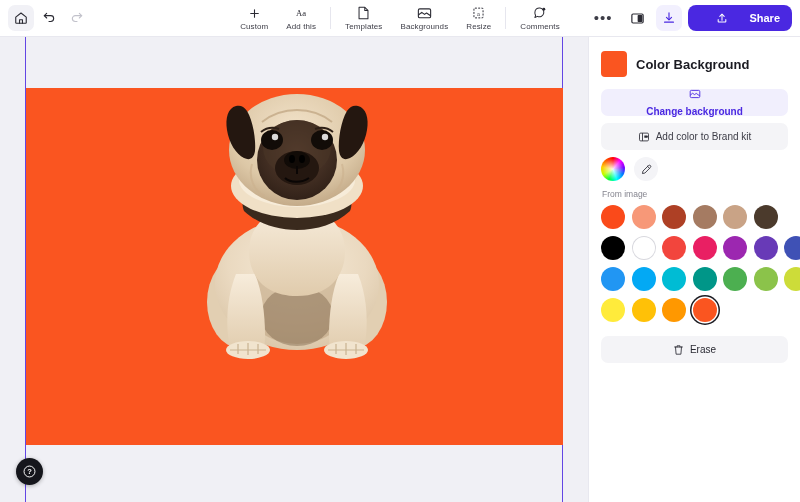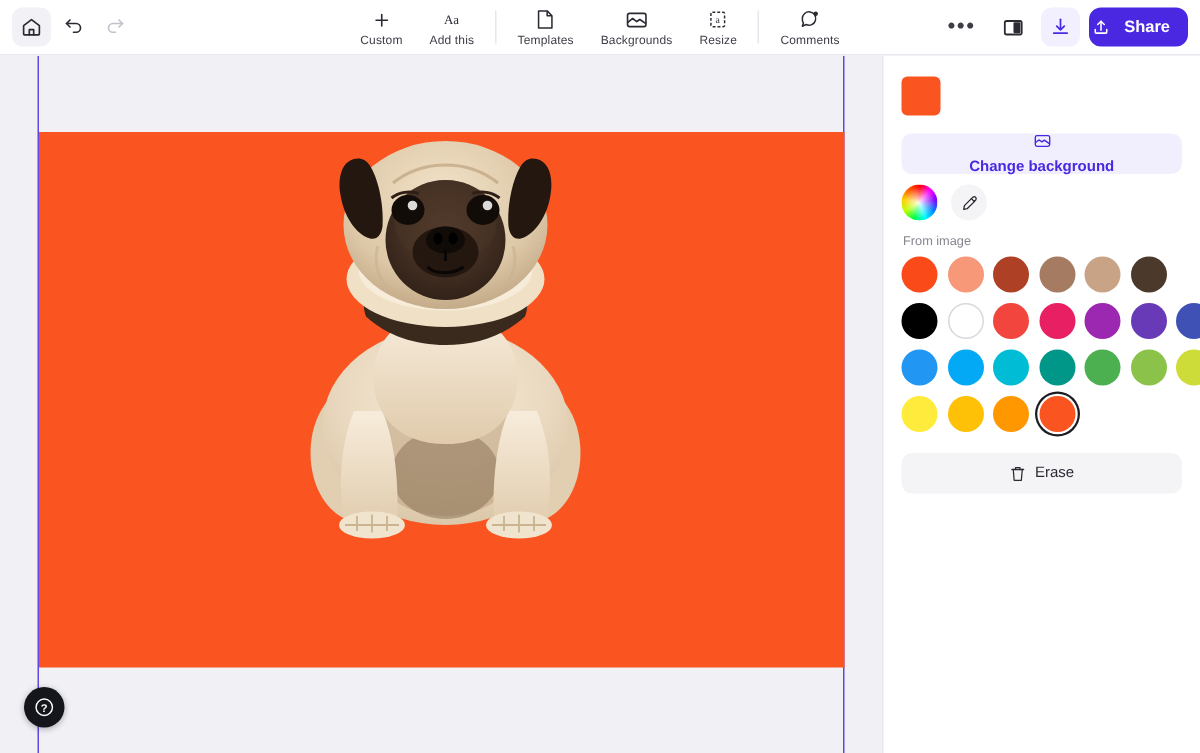--- a/index.html
+++ b/index.html
@@ -48,23 +48,23 @@
     position: absolute; top: 2px; right: 2px;
     background: linear-gradient(90deg,#a22bf0,#7b2ff7);
     color: #fff; font-size: 6px; font-weight: bold;
     border-radius: 3px; padding: 1px 3px; line-height: 1;
   }
 
   .tb-right { margin-left: auto; display: flex; align-items: center; gap: 6px; }
   .dots { font-size: 15px; color: #3d3d47; letter-spacing: 1px; line-height: 10px;
           padding: 0 6px; cursor: pointer; }
   .share-btn {
-    display: flex; align-items: center; gap: 9px;
+    display: flex; align-items: center; gap: 21px;
     background: #4a28e1; color: #fff;
-    border-radius: 8px; height: 26px; padding: 0 12px 0 2px;
+    border-radius: 8px; height: 26px; padding: 0 12px 0 28px;
     font-size: 11px; font-weight: bold; cursor: pointer; border: none;
   }
 
   
   .body { flex: 1; display: flex; position: relative; min-height: 0; }
 
   
   .canvas-wrap {
     position: relative; flex: 1;
     background: #f0f0f5; overflow: hidden;
@@ -362,33 +362,44 @@
             <text x="11" y="15.2" font-family="Liberation Sans, sans-serif" font-size="11" font-weight="bold" fill="#ffffff" text-anchor="middle">?</text>
           </svg>
         </span>
       </div>
     </div>
 
     <div class="panel">
 
       <div class="panel-head">
         <div class="panel-swatch" style="background: rgb(250, 85, 32);"></div>
+        <div class="panel-title">Color Background</div>
       </div>
 
       <button class="pbtn primary">
         <span>
           <svg width="12" height="12" viewBox="0 0 20 18" fill="none" stroke="#4a28e1" stroke-width="1.5" stroke-linejoin="round">
             <rect x="2" y="3" width="16" height="12" rx="2"></rect>
             <path d="M2 11l4-3.2L9.4 10 12 8l6 4.2"></path>
           </svg>
         </span>
         <span>Change background</span>
       </button>
 
 
+      <button class="pbtn plain">
+        <span>
+          <svg width="12" height="12" viewBox="0 0 20 18" fill="none" stroke="#2a2a33" stroke-width="1.4" stroke-linejoin="round">
+            <rect x="2.5" y="2.5" width="15" height="13" rx="2"></rect>
+            <path d="M7.5 2.5v13"></path>
+            <path d="M10.5 6.5h4.2a1.9 1.9 0 0 1 0 3.8h-4.2z" fill="#2a2a33" stroke="none"></path>
+          </svg>
+        </span>
+        <span>Add color to Brand kit</span>
+      </button>
 
       <div class="custom-row">
         <div class="wheel"></div>
         <div class="dropper">
           <span>
             <svg width="11" height="11" viewBox="0 0 18 18" fill="none" stroke="#2a2a33" stroke-width="1.4" stroke-linecap="round" stroke-linejoin="round">
               <path d="M12.4 2.4a2.2 2.2 0 0 1 3.1 3.1l-1.6 1.6-3.1-3.1z"></path>
               <path d="M10.8 4 3.2 11.6 2.4 15.6l4-0.8L14 7.2"></path>
             </svg>
           </span>

